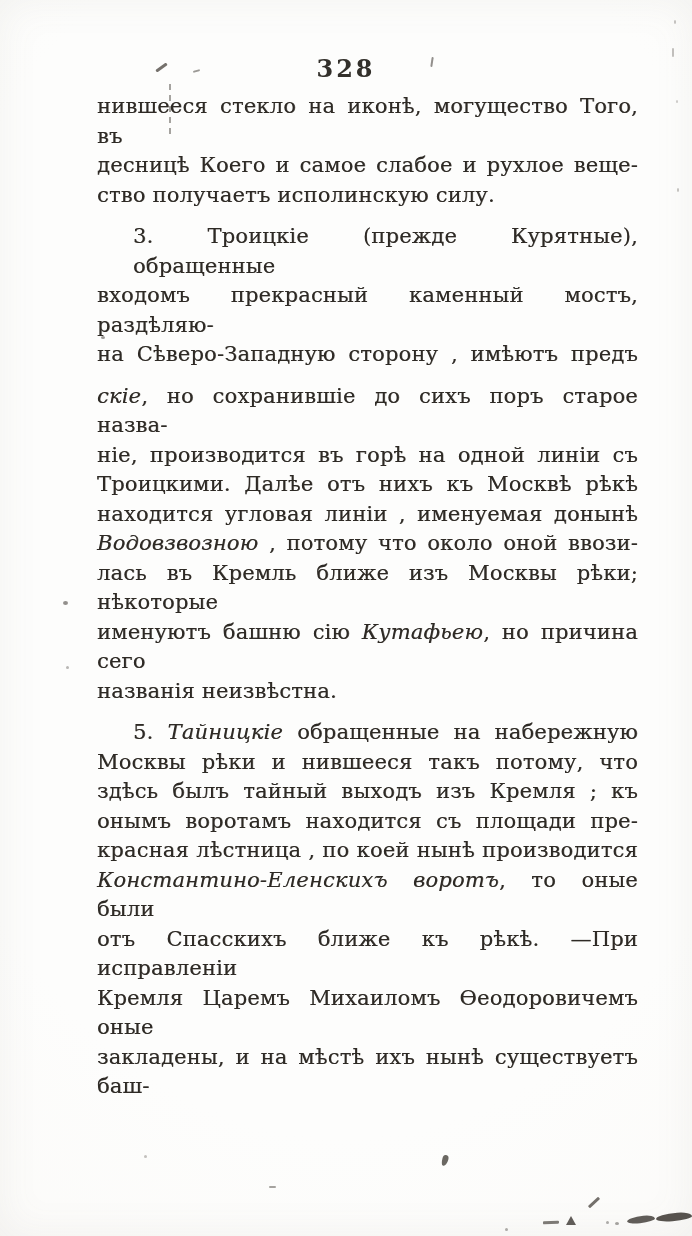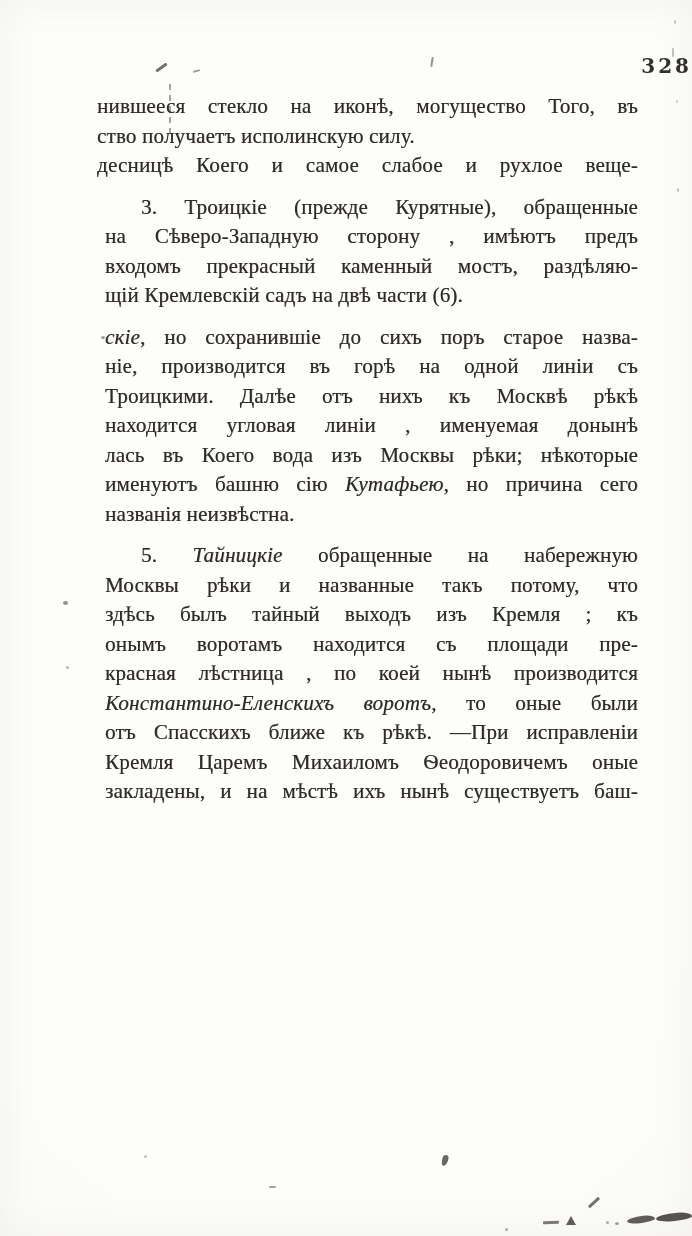--- a/index.html
+++ b/index.html
@@ -13,79 +13,79 @@
     width: 692px; height: 1236px;
     overflow: hidden;
     color: #2e2a25;
     background:
       radial-gradient(ellipse 130% 100% at 50% 42%, #fdfdfc 50%, #fbfaf8 78%, #f4f3ef 96%, #efeeea 100%);
     box-shadow: inset 0 0 40px rgba(120,115,105,0.08);
   }
   .page-number {
     position: absolute;
     top: 54px; left: 0; width: 100%;
-    text-align: right;
-    font-size: 20px;
+    text-align: center;
+    font-size: 24px;
     font-weight: bold;
     letter-spacing: 3px;
     color: #33302b;
   }
   .text-block {
     position: absolute;
     left: 97px; top: 92px; width: 541px;
     font-size: 21px;
     line-height: 29.5px;
     letter-spacing: 0.2px;
     color: #2e2a25;
     text-shadow: 0.4px 0.3px 0 rgba(46,42,37,0.55);
   }
   .para { margin: 0; }
-  .para + .para { margin-top: 12px; margin-left: 8px; }
-  .line { text-align: justify; text-align-last: justify; font-family: Liberation Serif, serif; }
+  .para + .para { margin-top: 12px; }
+  .line { text-align: justify; text-align-last: justify; }
   .line.last { text-align-last: left; }
   .para.indent .line.first { padding-left: 36px; }
   .seg-n { font-style: normal; }
   .seg-i { font-style: italic; }
   .art { position: absolute; background: #3a352f; border-radius: 1px; }
   .art.vdash { background: none; border-left: 2px dashed rgba(58,53,47,0.75); border-radius: 0; }
   .art.triangle { background: none; border-radius: 0; }
   .art.comma { border-radius: 50% 50% 60% 40% / 40% 40% 70% 70%; }
   .art.smudge { border-radius: 60% 40% 55% 45% / 55% 60% 40% 45%; }
   .art.dot { border-radius: 50%; }
 </style>
 </head>
 <body>
 
 <div class="page">
   <div class="page-number">328</div>
 
   <div class="text-block">
       <div class="para">
         <div class="line first"><span class="seg-n">нившееся стекло на иконѣ, могущество Того, въ</span></div>
+        <div class="line"><span class="seg-n">десницѣ Коего и самое слабое и рухлое веще-</span></div>
         <div class="line last"><span class="seg-n">ство получаетъ исполинскую силу.</span></div>
-        <div class="line"><span class="seg-n">десницѣ Коего и самое слабое и рухлое веще-</span></div>
       </div>
       <div class="para indent">
         <div class="line first"><span class="seg-n">3. Троицкіе (прежде Курятные), обращенные</span></div>
+        <div class="line"><span class="seg-n">входомъ прекрасный каменный мостъ, раздѣляю-</span></div>
         <div class="line"><span class="seg-n">на Сѣверо-Западную сторону , имѣютъ предъ</span></div>
-        <div class="line"><span class="seg-n">входомъ прекрасный каменный мостъ, раздѣляю-</span></div>
-        <div class="line last"><span class="seg-n">щій Кремлевскій садъ на двѣ части (6).</span></div>
       </div>
       <div class="para indent">
         <div class="line"><span class="seg-i">скіе</span><span class="seg-n">, но сохранившіе до сихъ поръ старое назва-</span></div>
         <div class="line"><span class="seg-n">ніе, производится въ горѣ на одной линіи съ</span></div>
         <div class="line"><span class="seg-n">Троицкими. Далѣе отъ нихъ къ Москвѣ рѣкѣ</span></div>
         <div class="line"><span class="seg-n">находится угловая линіи , именуемая донынѣ</span></div>
-        <div class="line"><span class="seg-n">лась въ Коего вода изъ Москвы рѣки; нѣкоторые</span></div>
+        <div class="line"><span class="seg-i">Водовзвозною</span><span class="seg-n"> , потому что около оной ввози-</span></div>
+        <div class="line"><span class="seg-n">лась въ Кремль ближе изъ Москвы рѣки; нѣкоторые</span></div>
         <div class="line"><span class="seg-n">именуютъ башню сію </span><span class="seg-i">Кутафьею</span><span class="seg-n">, но причина сего</span></div>
         <div class="line last"><span class="seg-n">названія неизвѣстна.</span></div>
       </div>
       <div class="para indent">
         <div class="line first"><span class="seg-n">5. </span><span class="seg-i">Тайницкіе</span><span class="seg-n"> обращенные на набережную</span></div>
-        <div class="line"><span class="seg-n">Москвы рѣки и названные такъ потому, что</span></div>
+        <div class="line"><span class="seg-n">Москвы рѣки и нившееся такъ потому, что</span></div>
         <div class="line"><span class="seg-n">здѣсь былъ тайный выходъ изъ Кремля ; къ</span></div>
         <div class="line"><span class="seg-n">онымъ воротамъ находится съ площади пре-</span></div>
         <div class="line"><span class="seg-n">красная лѣстница , по коей нынѣ производится</span></div>
         <div class="line"><span class="seg-i">Константино-Еленскихъ воротъ</span><span class="seg-n">, то оные были</span></div>
         <div class="line"><span class="seg-n">отъ Спасскихъ ближе къ рѣкѣ. —При исправленіи</span></div>
         <div class="line"><span class="seg-n">Кремля Царемъ Михаиломъ Ѳеодоровичемъ оные</span></div>
         <div class="line"><span class="seg-n">закладены, и на мѣстѣ ихъ нынѣ существуетъ баш-</span></div>
       </div>
     </div>
 

